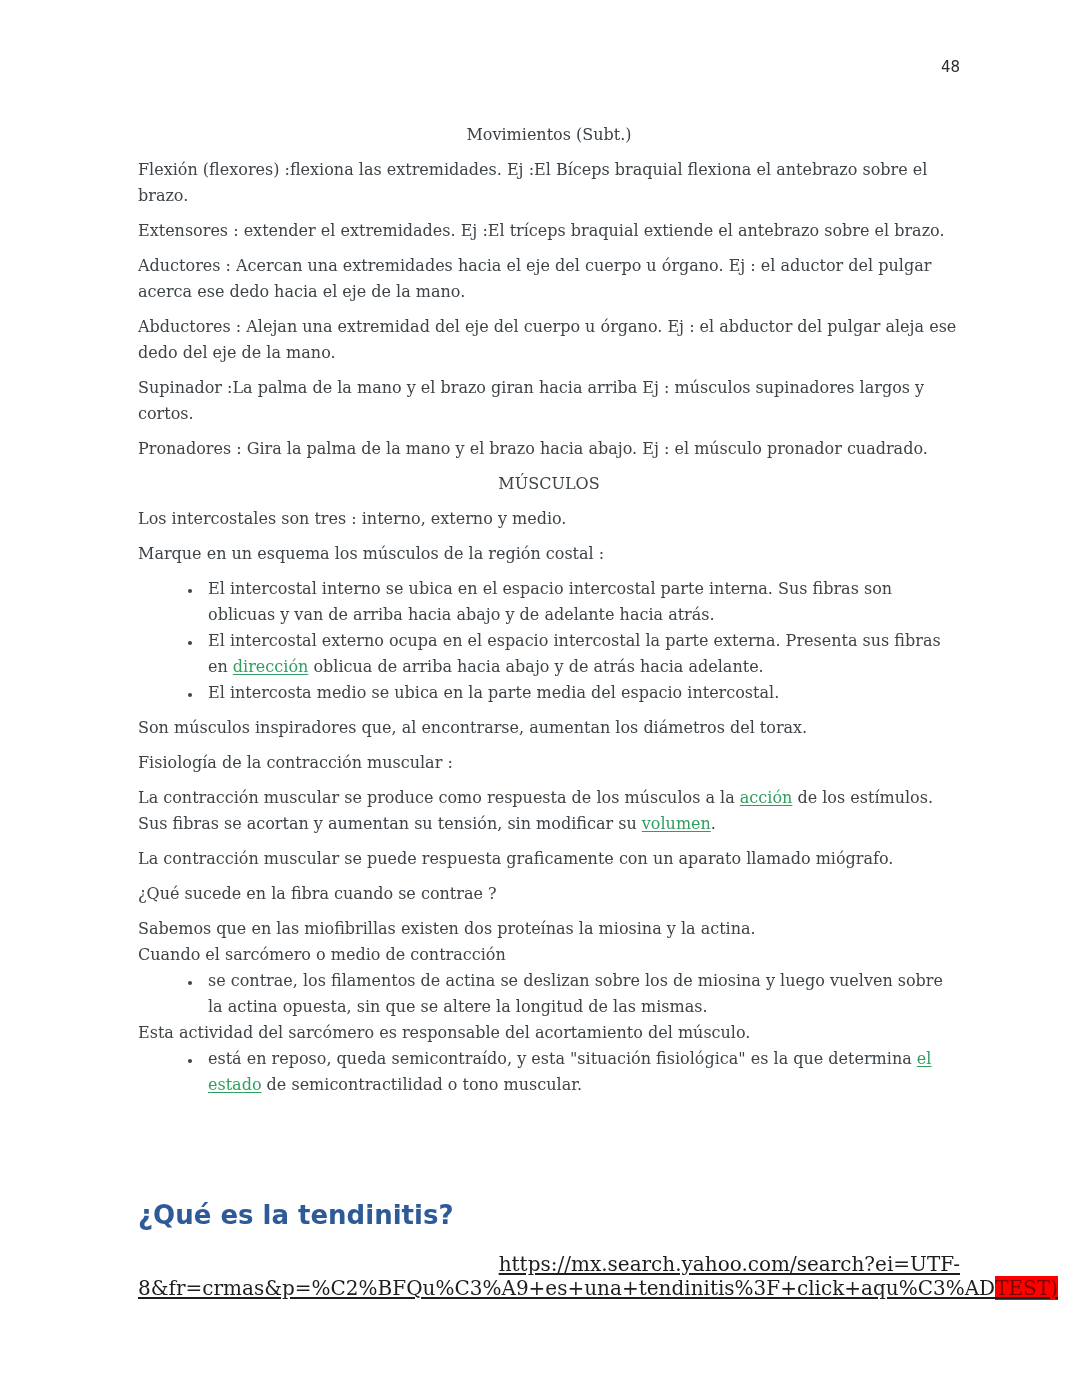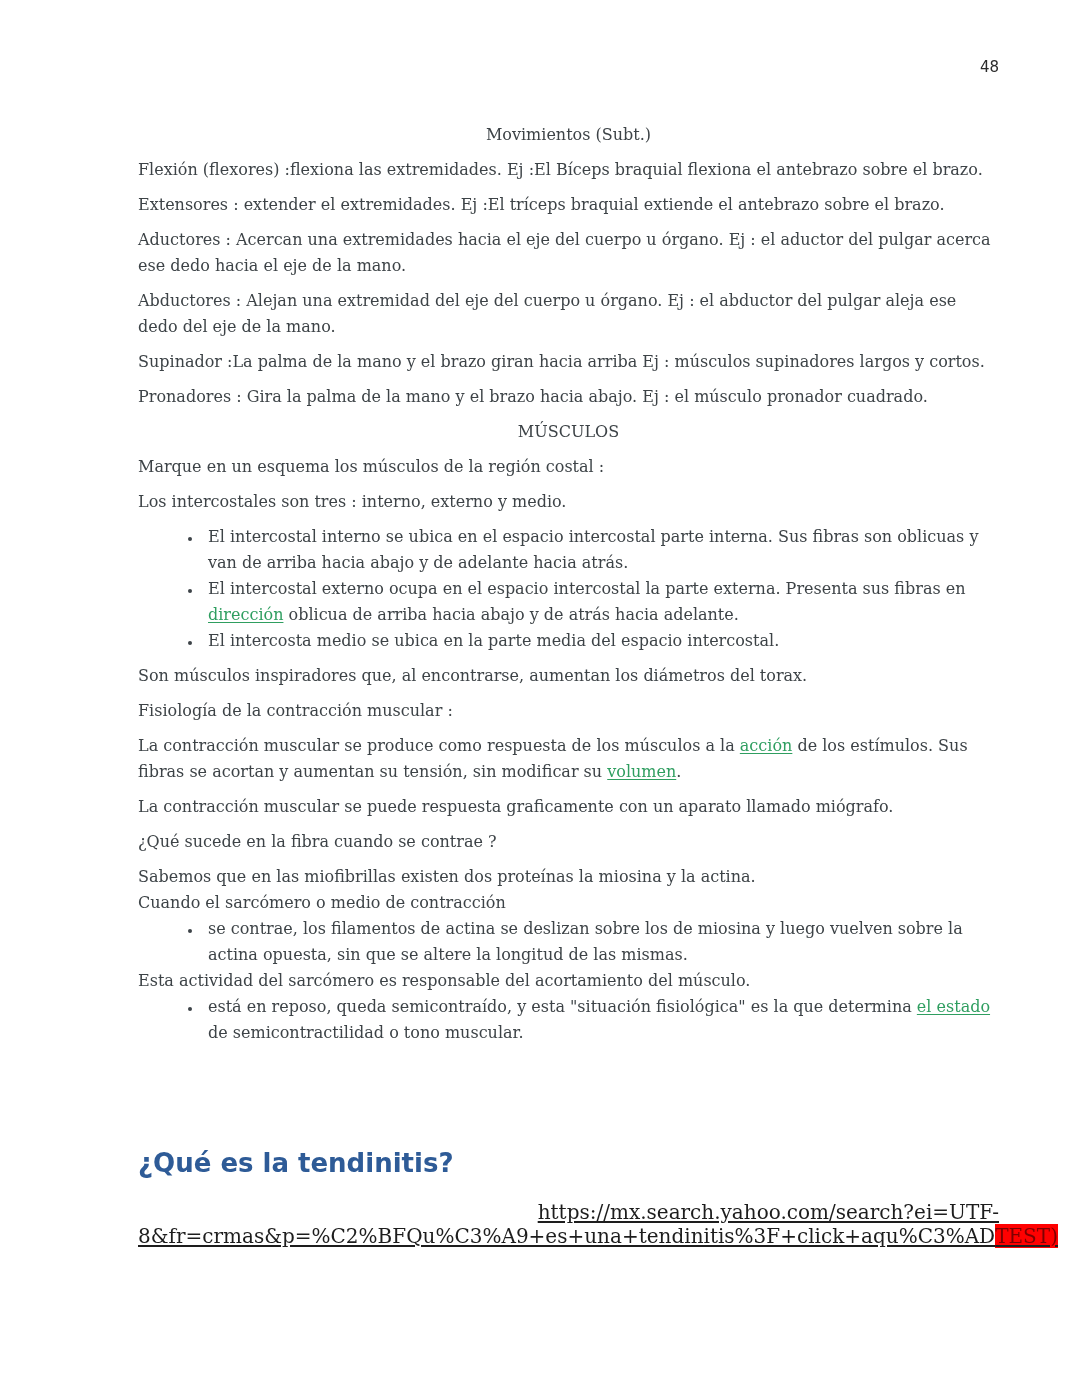--- a/index.html
+++ b/index.html
@@ -13,21 +13,21 @@
   * { margin: 0; padding: 0; box-sizing: border-box; }
   html, body { background: #ffffff; }
   body {
     width: 1080px;
     height: 1397px;
     font-family: "DejaVu Serif", serif;
     color: var(--body-text);
     overflow: hidden;
     position: relative;
   }
-  .page { padding: 56px 81px 0 138px; }
+  .page { padding: 56px 120px 0 138px; }
   .page-number {
     text-align: right;
     font-family: "DejaVu Sans", "Liberation Sans", sans-serif;
     font-size: 15px;
     line-height: 22px;
     color: #2b2b2b;
   }
   .content {
     margin-top: 44px;
     font-size: 16px;
@@ -75,22 +75,22 @@
   <div class="page-number">48</div>
   <div class="content">
       <div class="blk center-bold"><span class="b">Movimientos (Subt.)</span></div>
       <div class="blk para"><span>Flexión (flexores) :flexiona las extremidades. Ej :El Bíceps braquial flexiona el antebrazo sobre el brazo.</span></div>
       <div class="blk para"><span>Extensores : extender el extremidades. Ej :El tríceps braquial extiende el antebrazo sobre el brazo.</span></div>
       <div class="blk para"><span>Aductores : Acercan una extremidades hacia el eje del cuerpo u órgano. Ej : el aductor del pulgar acerca ese dedo hacia el eje de la mano.</span></div>
       <div class="blk para"><span>Abductores : Alejan una extremidad del eje del cuerpo u órgano. Ej : el abductor del pulgar aleja ese dedo del eje de la mano.</span></div>
       <div class="blk para"><span>Supinador :La palma de la mano y el brazo giran hacia arriba Ej : músculos supinadores largos y cortos.</span></div>
       <div class="blk para"><span>Pronadores : Gira la palma de la mano y el brazo hacia abajo. Ej : el músculo pronador cuadrado.</span></div>
       <div class="blk center-bold"><span class="b">MÚSCULOS</span></div>
+      <div class="blk para"><span>Los intercostales son tres : interno, externo y medio.</span></div>
       <div class="blk para"><span class="b">Marque en un esquema los músculos de la región costal :</span></div>
-      <div class="blk para"><span>Los intercostales son tres : interno, externo y medio.</span></div>
       <ul class="blk bullets">
         <li><span>El </span><span class="b">intercostal interno</span><span> se ubica en el espacio intercostal parte interna. Sus fibras son oblicuas y van de arriba hacia abajo y de adelante hacia atrás.</span></li>
         <li><span>El </span><span class="b">intercostal externo</span><span> ocupa en el espacio intercostal la parte externa. Presenta sus fibras en </span><a href="#" class="glink">dirección</a><span> oblicua de arriba hacia abajo y de atrás hacia adelante.</span></li>
         <li><span>El </span><span class="b">intercosta medio</span><span> se ubica en la parte media del espacio intercostal.</span></li>
       </ul>
       <div class="blk para"><span>Son músculos </span><span class="b">inspiradores</span><span> que, al encontrarse, aumentan los diámetros del torax.</span></div>
       <div class="blk para"><span class="b">Fisiología de la contracción muscular :</span></div>
       <div class="blk para"><span>La contracción muscular se produce como respuesta de los músculos a la </span><a href="#" class="glink">acción</a><span> de los estímulos. Sus fibras se acortan y aumentan su tensión, sin modificar su </span><a href="#" class="glink">volumen</a><span>.</span></div>
       <div class="blk para"><span>La contracción muscular se puede respuesta graficamente con un aparato llamado </span><span class="b">miógrafo</span><span>.</span></div>
       <div class="blk para"><span class="b">¿Qué sucede en la fibra cuando se contrae</span><span> ?</span></div>

